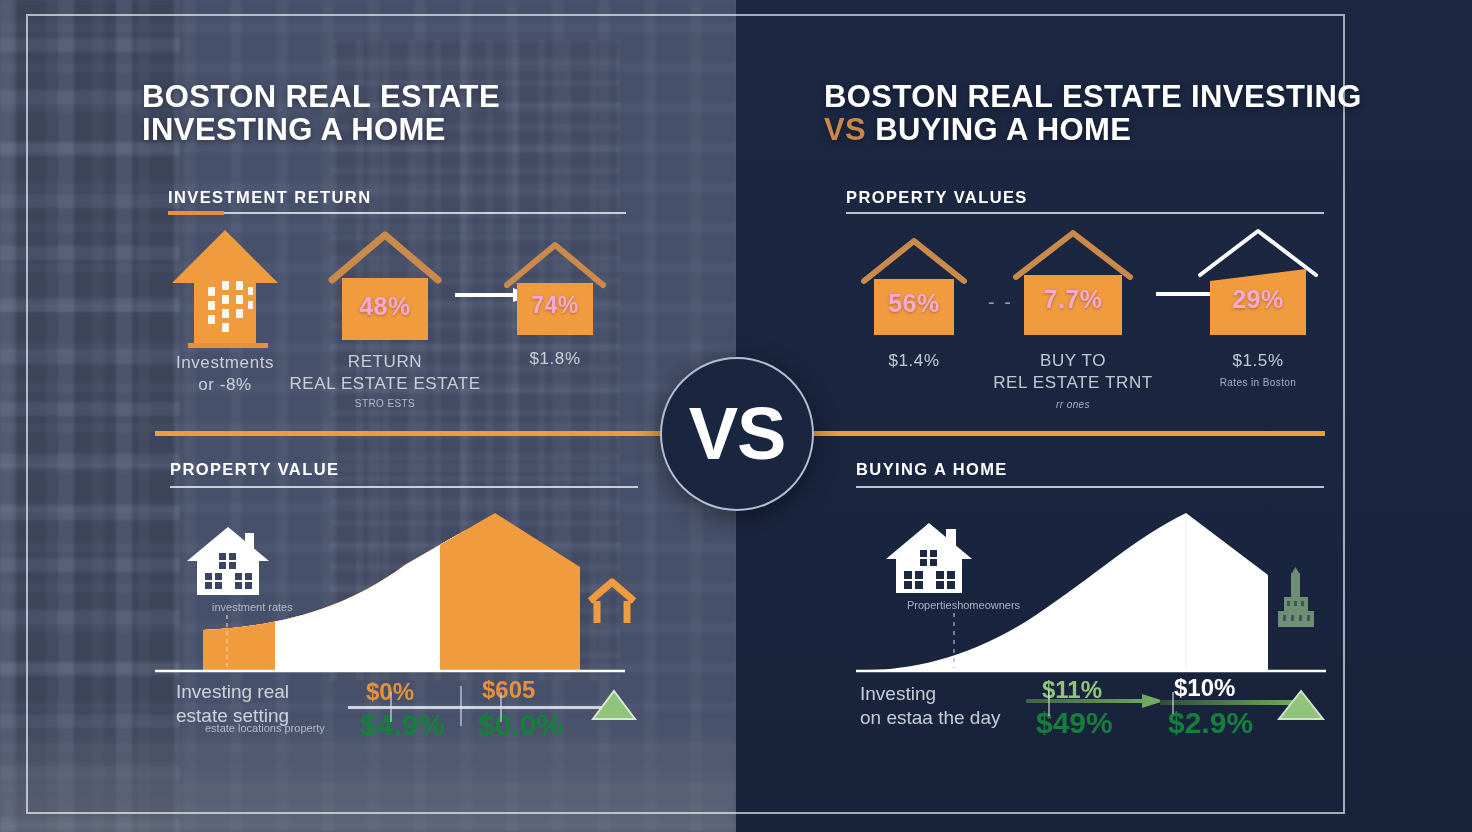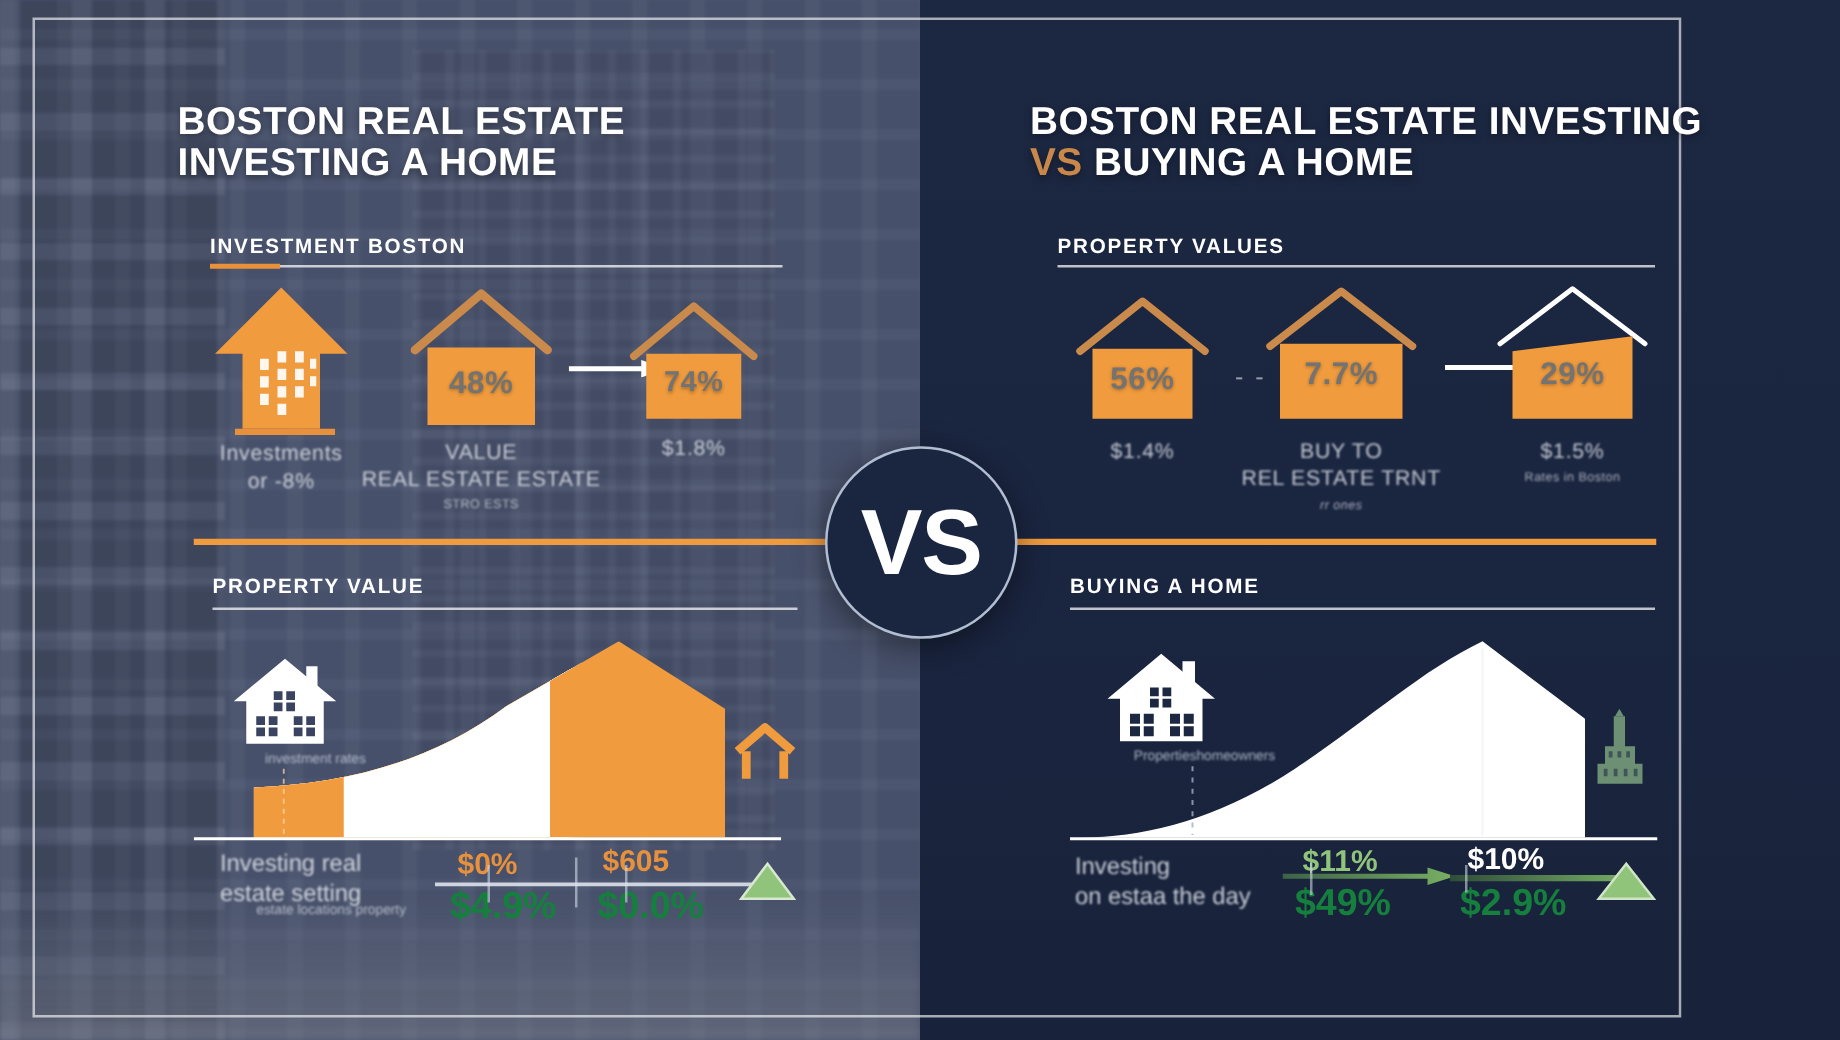--- a/index.html
+++ b/index.html
@@ -96,21 +96,21 @@
     background: #ef9b3e;
   }
 
   
   .icon-row { position: absolute; }
   .house-cell { position: absolute; text-align: center; }
   .house-wrap { position: relative; }
 
   .pct {
     position: absolute; left: 0; right: 0;
-    color: #737373; font-size: 25px; font-weight: 600;
+    color: #f9a8d4; font-size: 25px; font-weight: 600;
     letter-spacing: .5px;
     text-shadow: 0 1px 3px rgba(0,0,0,.3);
   }
 
   .cap {
     position: absolute; left: 50%; transform: translateX(-50%);
     white-space: nowrap;
     color: #dfe3ea;
     text-align: center;
     filter: blur(0.45px);
@@ -195,21 +195,21 @@
 
   <div class="frame"></div>
 
   <div class="panel left">
 
     <div class="title left">
       <div>BOSTON REAL ESTATE</div>
       <div>INVESTING A HOME</div>
     </div>
 
-    <div class="section-head" style="left:168px; top:188px;">INVESTMENT BOSTON</div>
+    <div class="section-head" style="left:168px; top:188px;">INVESTMENT RETURN</div>
     <div class="rule" style="left:168px; top:212px; width:458px;"></div>
     <div class="rule orange-tick" style="left:168px; top:211px;"></div>
 
     <div class="icon-row" style="left:0; top:225px; width:736px; height:185px;">
 
       <div class="house-cell" style="left:160px; top:0; width:130px;">
         <svg width="130" height="125" viewBox="0 0 130 125">
           <path d="M65 5 L118 58 L96 58 L96 118 L34 118 L34 58 L12 58 Z" fill="#ef9b3e"></path>
           <g fill="#ffffff" opacity=".92">
             <rect x="48" y="62" width="7" height="9"></rect>
@@ -232,21 +232,21 @@
       </div>
 
       <div class="house-cell" style="left:320px; top:5px; width:130px;">
         <div class="house-wrap" style="height:115px;">
           <svg width="130" height="115" viewBox="0 0 130 115">
             <path d="M12 50 L65 5 L118 50" fill="none" stroke="#c98a4b" stroke-width="7" stroke-linecap="round" stroke-linejoin="round"></path>
             <rect x="22" y="48" width="86" height="62" fill="#ef9b3e"></rect>
           </svg>
           <div class="pct" style="top:62px;">48%</div>
         </div>
-        <div class="cap big garble" style="top:122px;">VALUE</div>
+        <div class="cap big garble" style="top:122px;">RETURN</div>
         <div class="cap big garble" style="top:144px;">REAL ESTATE ESTATE</div>
         <div class="cap small garble" style="top:168px;">STRO ESTS</div>
       </div>
 
       <svg class="arrow-white" style="left:455px; top:63px;" viewBox="0 0 78 14">
         <path d="M0 5 H58 V0 L78 7 L58 14 V9 H0 Z" fill="#ffffff"></path>
       </svg>
 
       <div class="house-cell" style="left:495px; top:12px; width:120px;">
         <div class="house-wrap" style="height:105px;">

